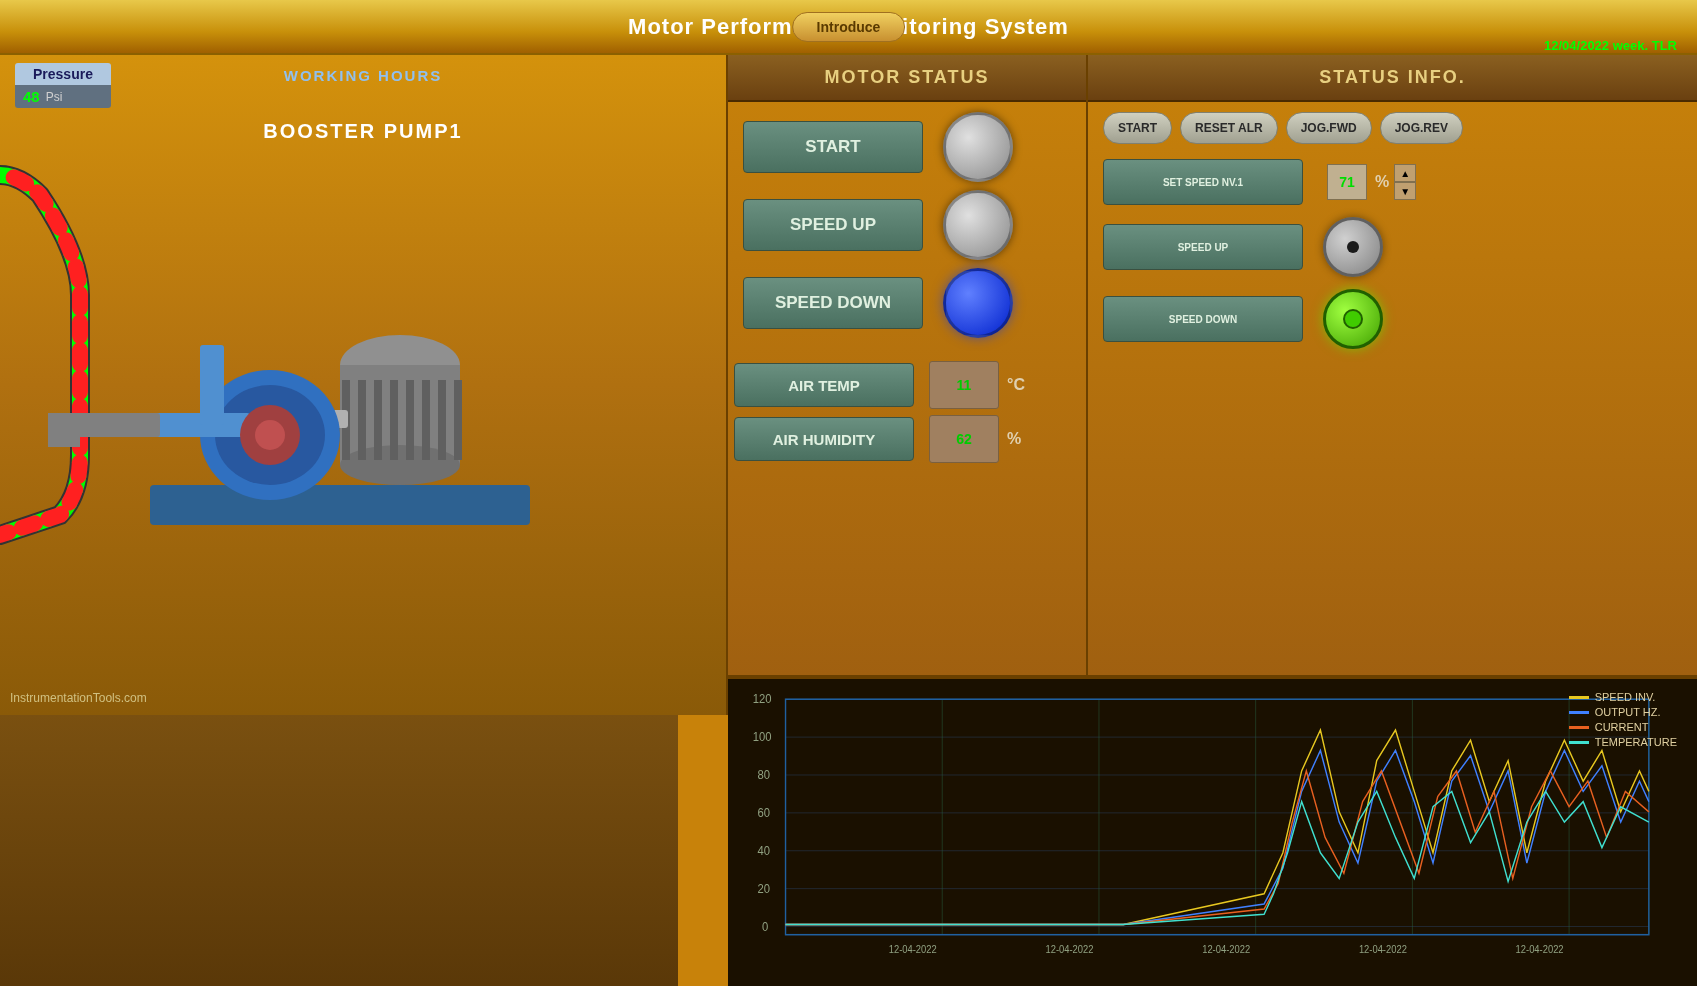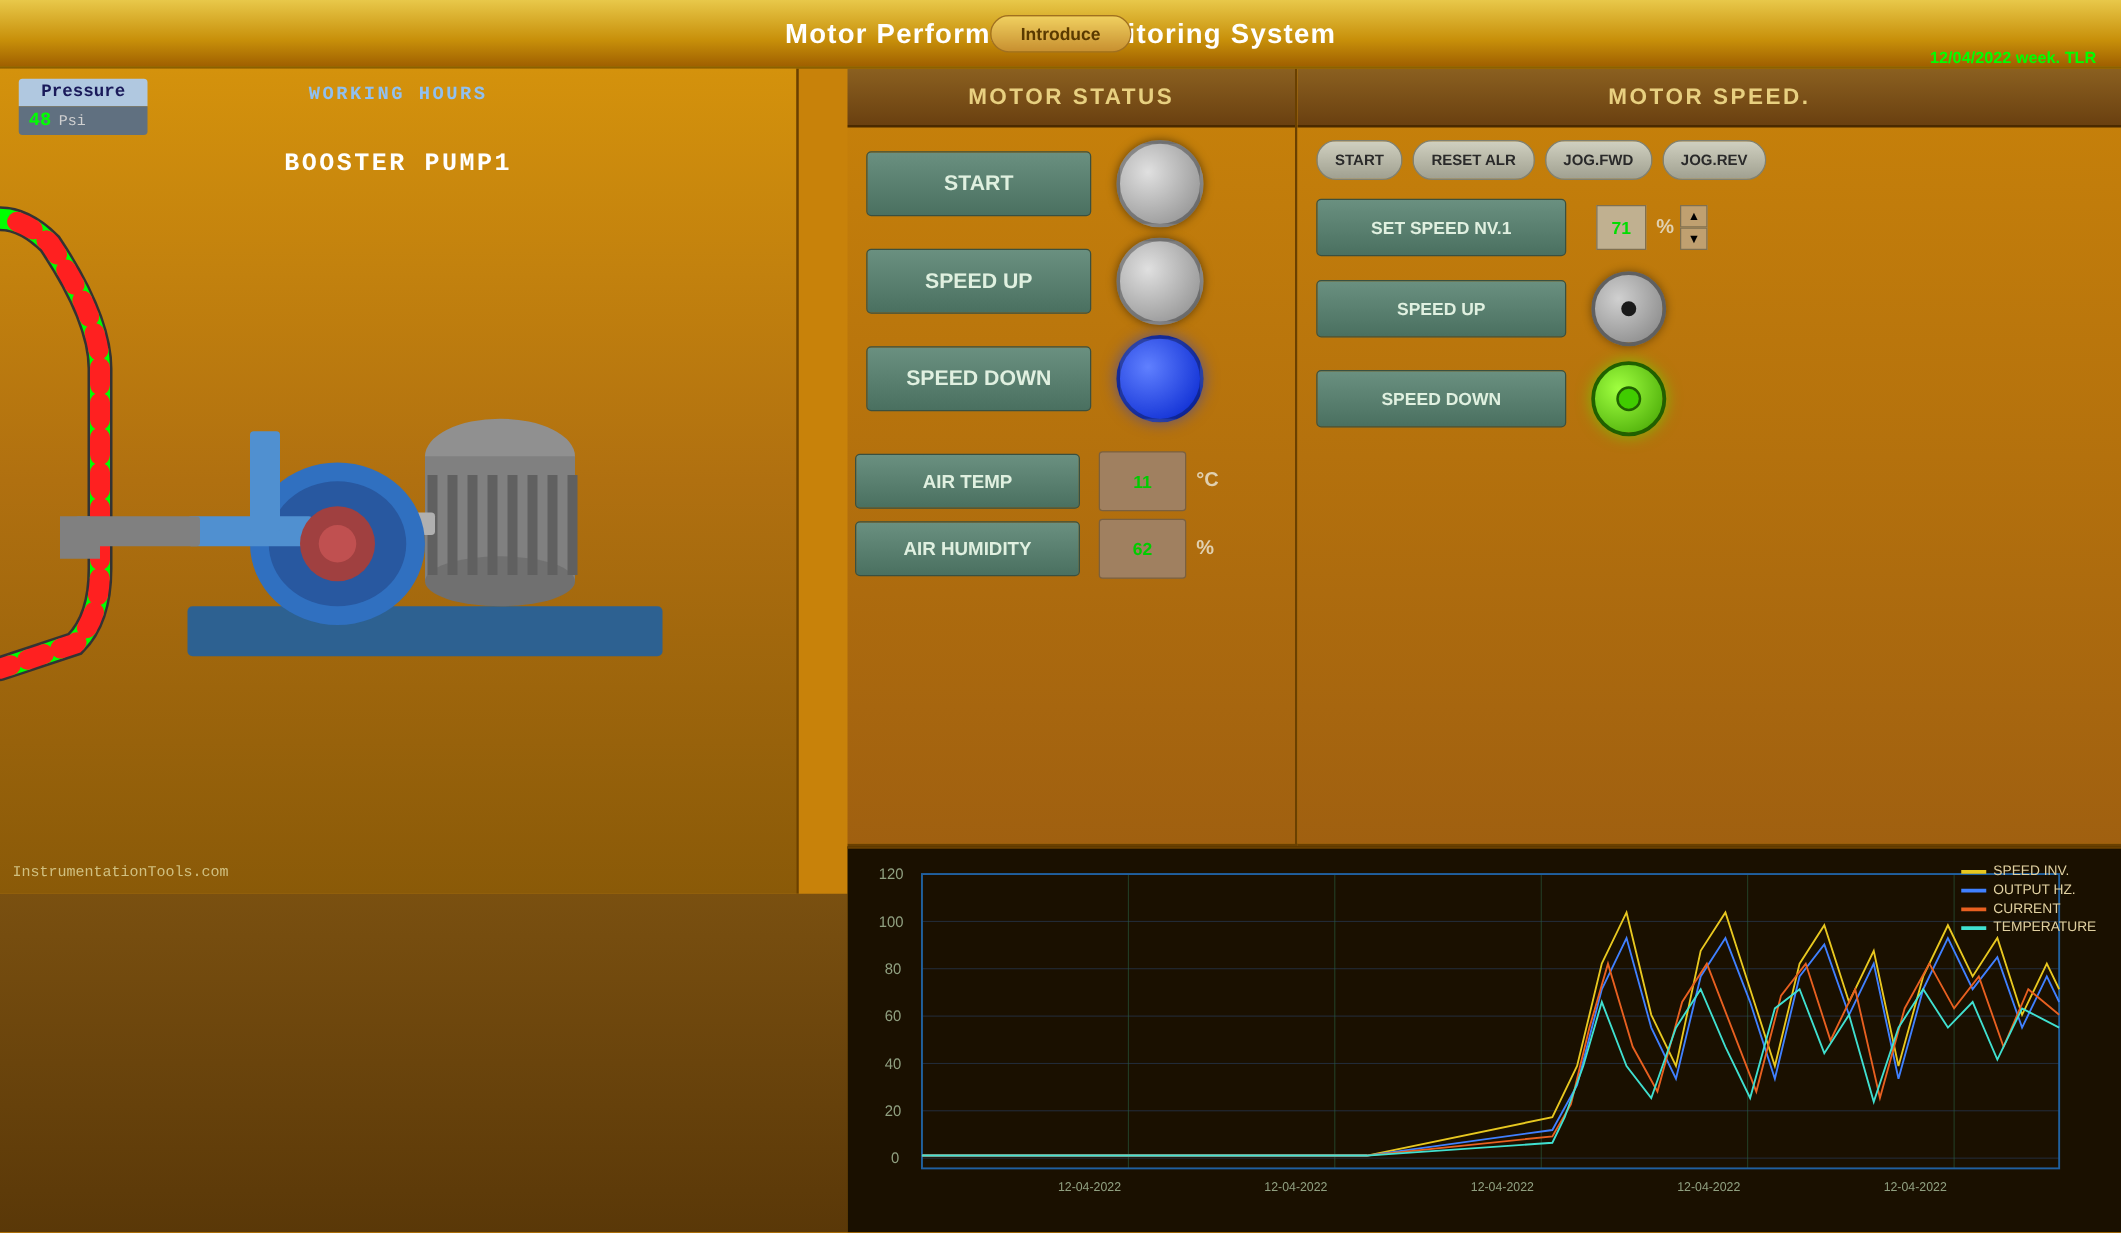--- a/index.html
+++ b/index.html
@@ -53,27 +53,26 @@
     }
 
     
     .main-layout {
       display: flex;
       height: 931px;
     }
 
     
     .left-panel {
-      width: 639px;
+      width: 728px;
       height: 660px;
       background: linear-gradient(180deg, #d4920c 0%, #b07010 50%, #8a5a08 100%);
       border-right: 2px solid #6a4000;
       position: relative;
       overflow: hidden;
-      font-family: Liberation Mono, monospace;
     }
 
     .working-hours-label {
       position: absolute;
       top: 12px;
       left: 50%;
       transform: translateX(-50%);
       color: #90c0f0;
       font-size: 15px;
       font-weight: bold;
@@ -283,21 +282,21 @@
     }
 
     .set-speed-row {
       display: flex;
       align-items: center;
       margin-bottom: 12px;
     }
     .set-speed-label {
       background: linear-gradient(180deg, #6a9080 0%, #4a7060 100%);
       color: #e0f0e0;
-      font-size: 14px;
+      font-size: 10px;
       font-weight: bold;
       width: 200px;
       height: 46px;
       display: flex;
       align-items: center;
       justify-content: center;
       border-radius: 4px;
       border: 1px solid #3a5040;
     }
     .speed-value-input {
@@ -520,21 +519,21 @@
             <div class="sensor-value-box">
               <span>62</span>
             </div>
             <span class="sensor-unit">%</span>
           </div>
         </div>
       </div>
 
       <div class="motor-info-panel">
         <div class="panel-header">
-          <span class="panel-header-text">MOTOR  SPEED.</span>
+          <span class="panel-header-text">STATUS  INFO.</span>
         </div>
 
         <div class="info-controls-area">
           <div class="info-buttons-row">
             <button class="info-btn">START</button>
             <button class="info-btn">RESET ALR</button>
             <button class="info-btn">JOG.FWD</button>
             <button class="info-btn">JOG.REV</button>
           </div>
 

